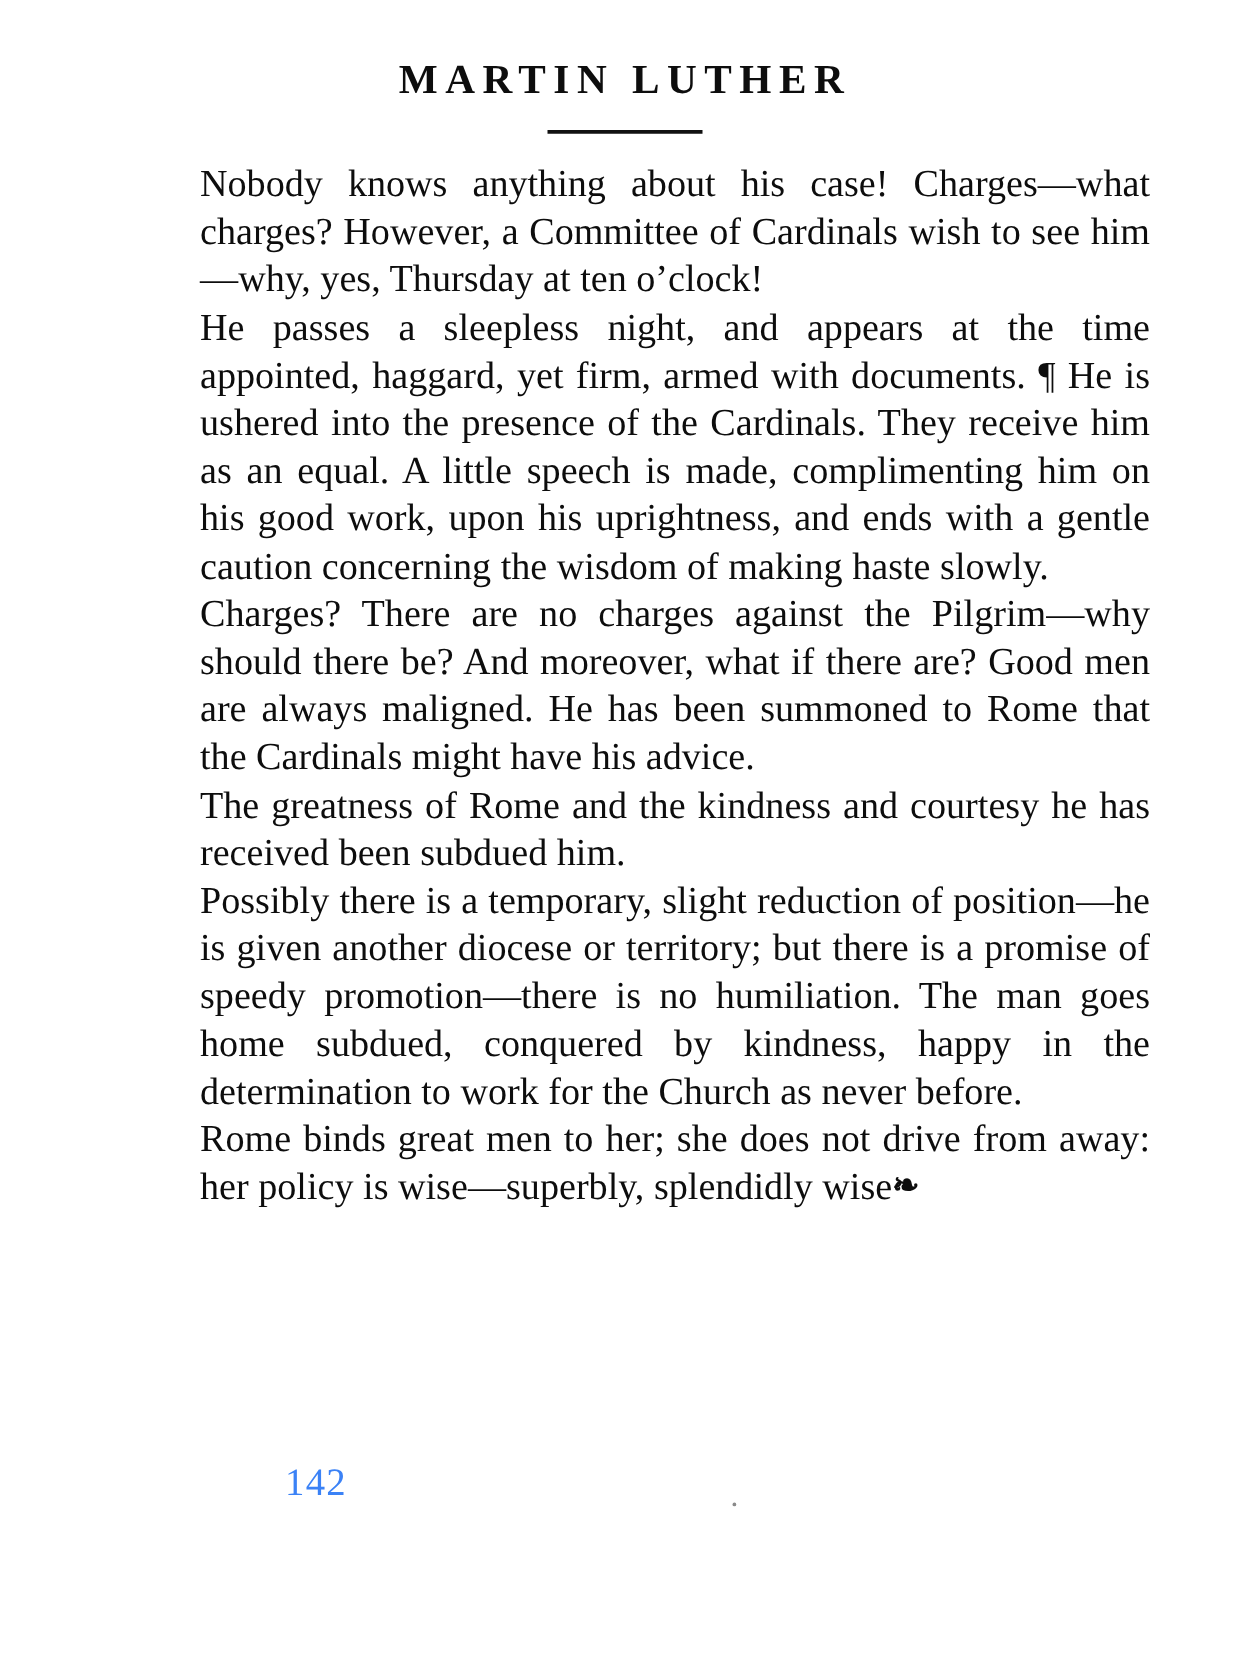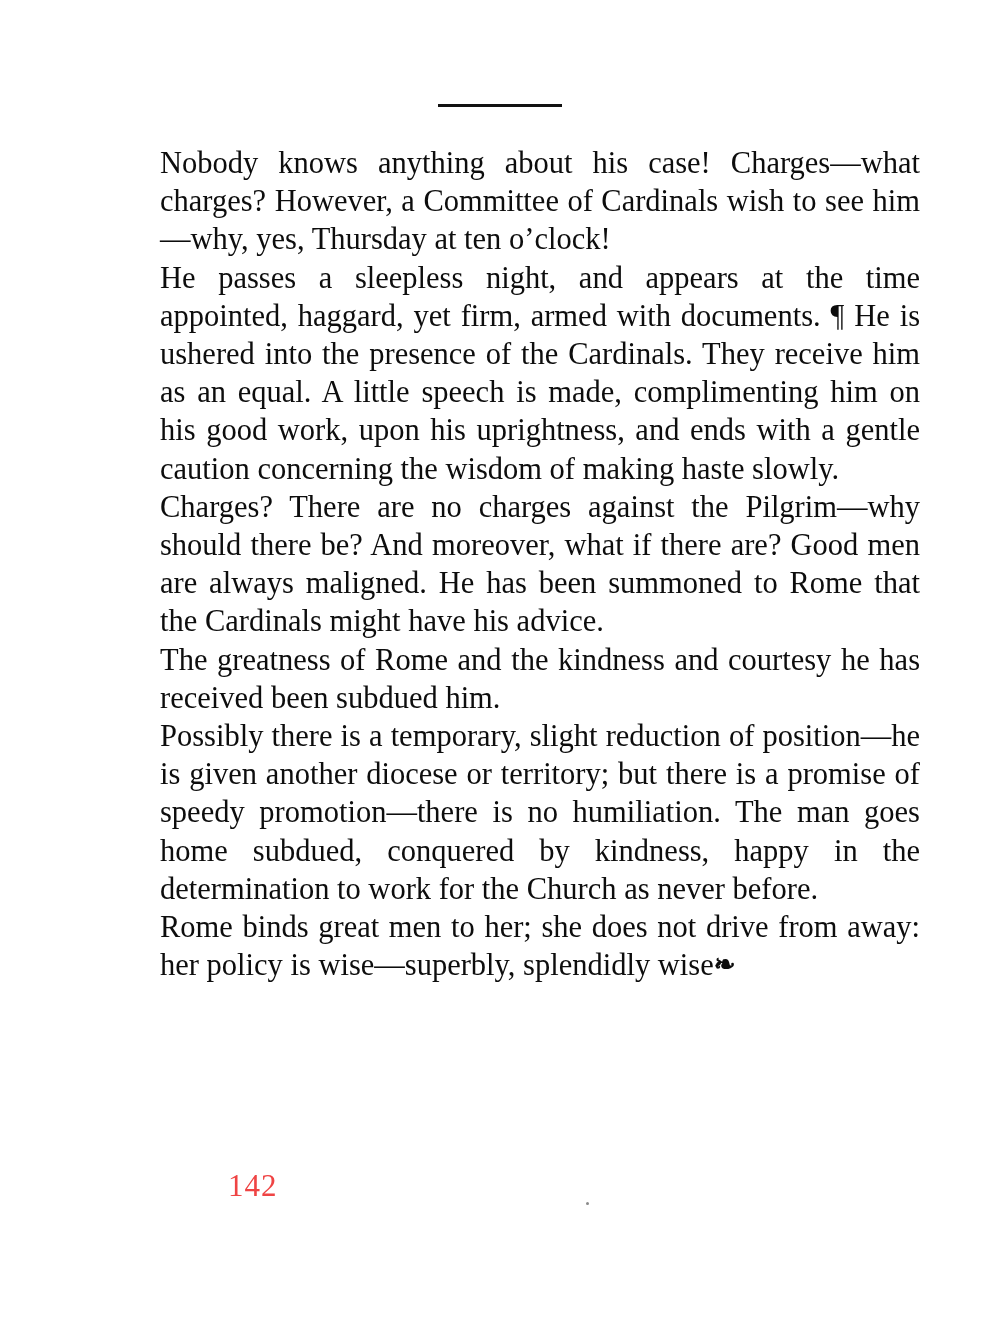--- a/index.html
+++ b/index.html
@@ -38,21 +38,21 @@
     left: 50%;
     top: 104px;
     width: 124px;
     height: 3px;
     margin-left: -62px;
     background: #111111;
   }
   .body-text {
     position: absolute;
     left: 160px;
-    top: 144px;
+    top: 128px;
     width: 760px;
   }
   .para {
     margin: 0;
     font-size: 30.5px;
     line-height: 38.2px;
     text-align: justify;
     text-justify: inter-word;
     color: #0d0d0d;
     -webkit-hyphens: none;
@@ -68,38 +68,39 @@
     font-size: 26px;
     font-weight: bold;
     letter-spacing: -2px;
     vertical-align: 2px;
   }
   .folio {
     position: absolute;
     left: 228px;
     top: 1168px;
     font-size: 31px;
-    color: #ef4444;
+    color: #3b82f6;
     letter-spacing: 1px;
   }
   .speck {
     position: absolute;
     left: 586px;
     top: 1202px;
     width: 3px;
     height: 3px;
     background: #8a8a8a;
     border-radius: 50%;
   }
 </style>
 </head>
 <body>
 
 <div class="page">
 
+  <div class="running-head">MARTIN LUTHER</div>
 
   <div class="head-rule"></div>
 
   <div class="body-text">
 
     <p class="para">
       <span>Nobody knows anything about his case! Charges—what charges? However, a Committee of Cardinals wish to see him—why, yes, Thursday at ten o’clock!</span>
     </p>
 
     <p class="para">

